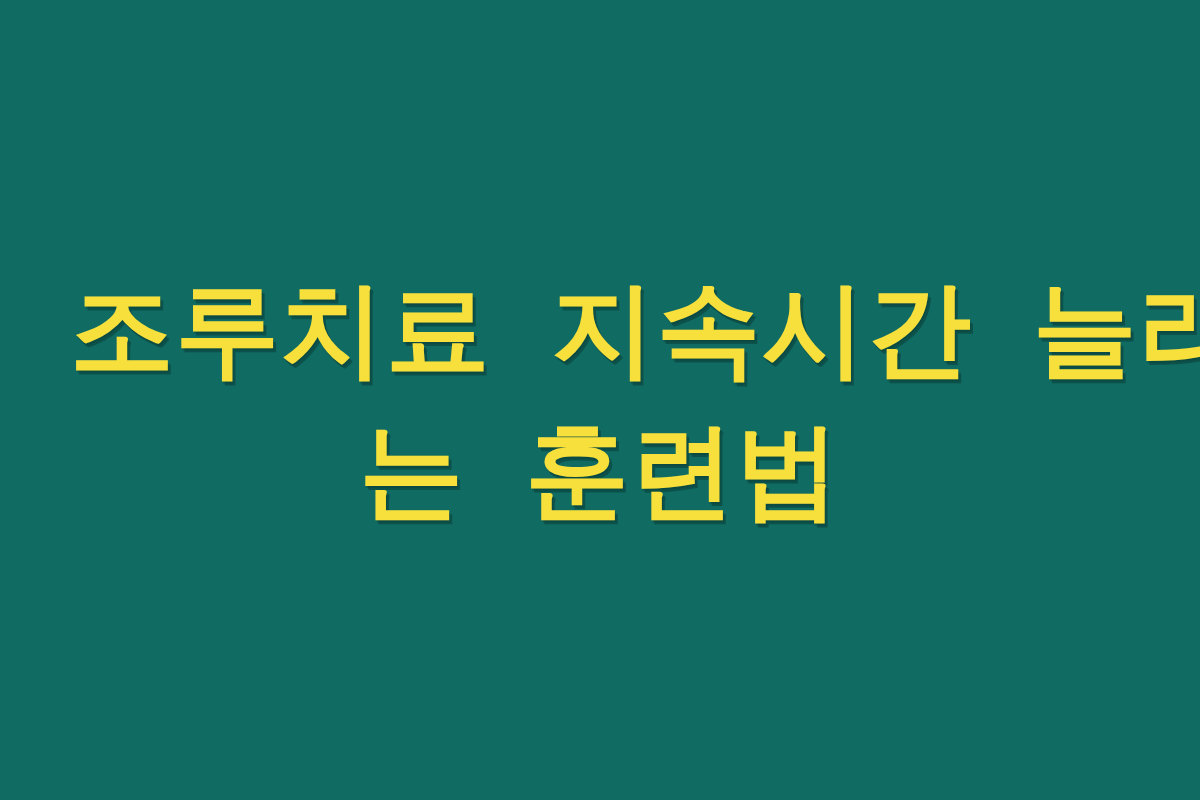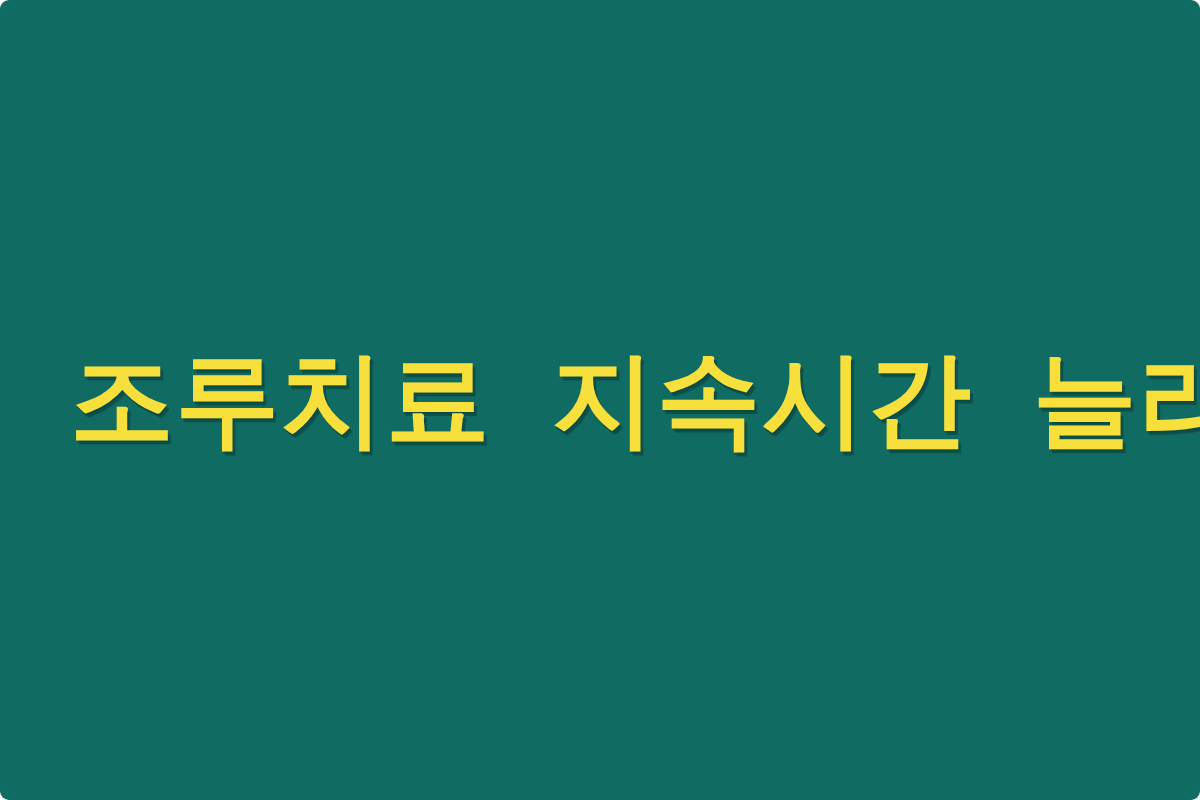--- a/index.html
+++ b/index.html
@@ -44,19 +44,20 @@
     word-spacing: 0.22em;
     white-space: nowrap;
     text-shadow:
       3px 4px 0 rgba(10, 62, 56, 0.55),
       1px 2px 1px rgba(10, 62, 56, 0.40);
   }
 </style>
 </head>
 <body>
 
-<div id="poster" style="background-color: rgb(16, 107, 98); border-radius: 9px;">
+<div id="poster" style="background-color: rgb(16, 107, 98);">
 
   <div id="headline-block">
     <span class="headline-line" style="color: rgb(247, 224, 60);">조루치료 지속시간 늘리</span>
+    <span class="headline-line" style="color: rgb(247, 224, 60);">는 훈련법</span>
   </div>
 
 </div>
 
 </body></html>

